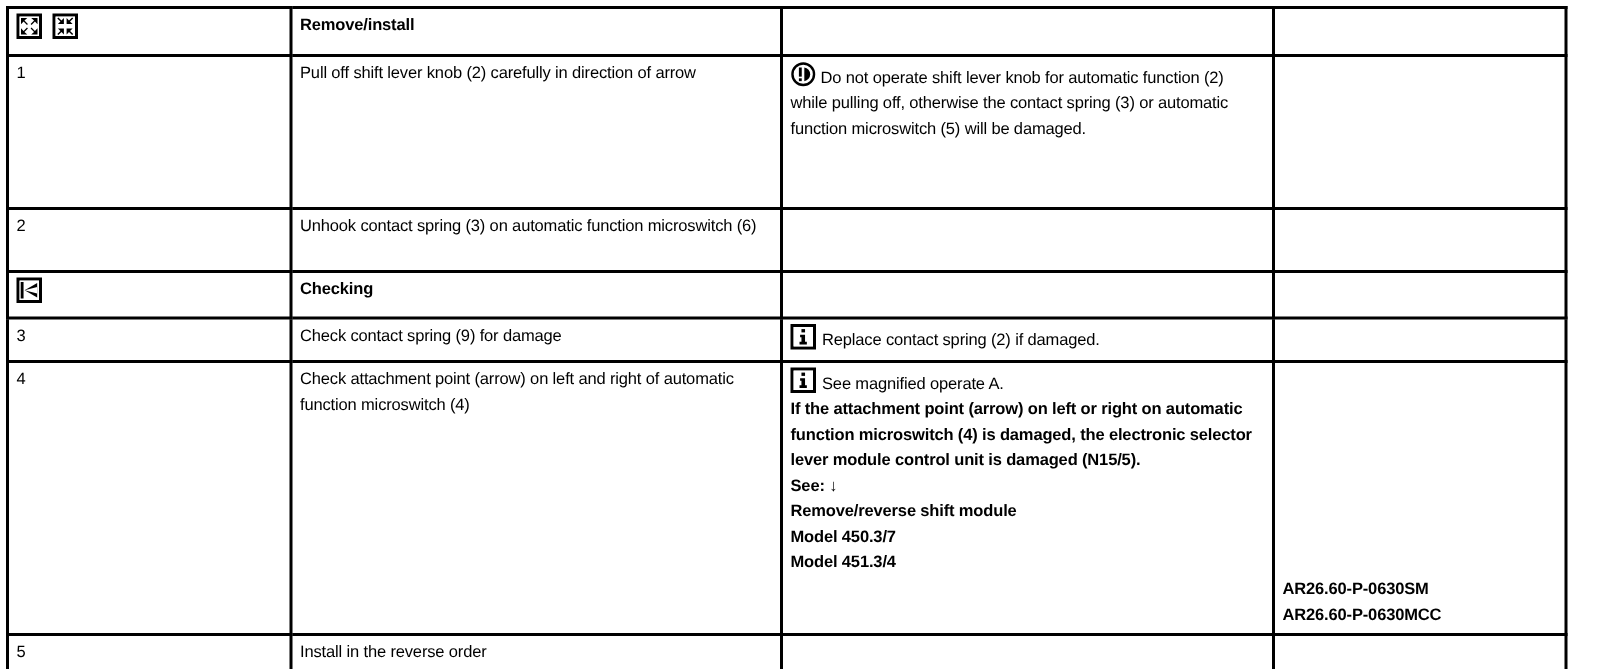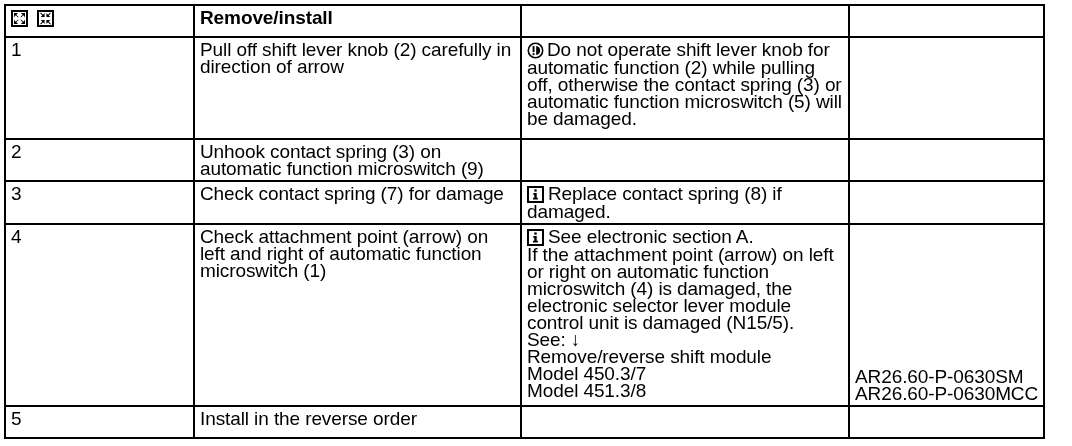--- a/index.html
+++ b/index.html
@@ -26,21 +26,21 @@
     top: 4px;
     width: 1039px;
     border-collapse: collapse;
     table-layout: fixed;
     background: #fff;
   }
   table.wis-table td {
     border: 2px solid #000000;
     vertical-align: top;
     padding: 3px 5px 3px 5px;
-    font-size: 19px;
+    font-size: 11px;
     line-height: 17px;
     font-family: "Liberation Sans", sans-serif;
     letter-spacing: -0.1px;
   }
   col.c-step   { width: 189px; }
   col.c-oper   { width: 327px; }
   col.c-note   { width: 328px; }
   col.c-doc    { width: 195px; }
 
   .bold { font-weight: bold; }
@@ -73,21 +73,21 @@
     display: inline-block;
     width: 17px;
     height: 17px;
     vertical-align: -3px;
     margin-right: 3px;
   }
 
   .doc-cell { font-size: 13.5px; line-height: 19px; }
   .doc-spacer { height: 140px; }
 
-  .txtline { display: block; }
+  .txtline { display: block; font-weight: bold; }
 </style>
 </head>
 <body>
 
 <div class="sheet">
 
   <table class="wis-table">
     <colgroup>
       <col class="c-step">
         <col class="c-oper">
@@ -133,57 +133,72 @@
               <rect x="5.6" y="11.2" width="1.9" height="1.9" fill="#000"></rect>
               <path d="M9.2 4.0 A4.6 4.6 0 0 1 9.2 13.1 Z" fill="#000"></path>
             </svg>
           </span><span>Do not operate shift lever knob for automatic function (2) while pulling off, otherwise the contact spring (3) or automatic function microswitch (5) will be damaged.</span>
         </td>
         <td></td>
       </tr>
 
       <tr class="r-2">
         <td>2</td>
-        <td>Unhook contact spring (3) on automatic function microswitch (9)</td>
-        <td></td>
-        <td></td>
-      </tr>
-
+        <td>Unhook contact spring (3) on automatic function microswitch (6)</td>
+        <td></td>
+        <td></td>
+      </tr>
+
+      <tr class="r-check">
+        <td>
+          <span class="icon-box">
+            <svg width="13" height="13" viewBox="0 0 13 13" aria-hidden="true">
+              <rect x="0" y="0" width="13" height="13" fill="#fff"></rect>
+              <rect x="0.8" y="1.0" width="1.9" height="11" fill="#000"></rect>
+              <path d="M11.8 1.6 L11.8 11.4 L3.4 6.5 Z" fill="#000"></path>
+              <path d="M3.4 6.5 L11.8 4.3 L11.8 8.7 Z" fill="#fff"></path>
+            </svg>
+          </span>
+        </td>
+        <td class="bold">Checking</td>
+        <td></td>
+        <td></td>
+      </tr>
 
       <tr class="r-3">
         <td>3</td>
-        <td>Check contact spring (7) for damage</td>
+        <td>Check contact spring (9) for damage</td>
         <td>
           <span class="icon-box">
             <svg width="13" height="13" viewBox="0 0 13 13" aria-hidden="true">
               <rect x="0" y="0" width="13" height="13" fill="#fff"></rect>
               <rect x="5.3" y="1.4" width="2.4" height="2.2" fill="#000"></rect>
               <path d="M4.4 5.1 L7.7 5.1 L7.7 9.8 L8.9 9.8 L8.9 11.6 L4.0 11.6 L4.0 9.8 L5.3 9.8 L5.3 6.9 L4.4 6.9 Z" fill="#000"></path>
             </svg>
-          </span><span>Replace contact spring (8) if damaged.</span>
+          </span><span>Replace contact spring (2) if damaged.</span>
         </td>
         <td></td>
       </tr>
 
       <tr class="r-4">
         <td>4</td>
-        <td>Check attachment point (arrow) on left and right of automatic function microswitch (1)</td>
+        <td>Check attachment point (arrow) on left and right of automatic function microswitch (4)</td>
         <td>
           <span class="icon-box">
             <svg width="13" height="13" viewBox="0 0 13 13" aria-hidden="true">
               <rect x="0" y="0" width="13" height="13" fill="#fff"></rect>
               <rect x="5.3" y="1.4" width="2.4" height="2.2" fill="#000"></rect>
               <path d="M4.4 5.1 L7.7 5.1 L7.7 9.8 L8.9 9.8 L8.9 11.6 L4.0 11.6 L4.0 9.8 L5.3 9.8 L5.3 6.9 L4.4 6.9 Z" fill="#000"></path>
             </svg>
-          </span><span>See electronic section A.</span>
+          </span><span>See magnified operate A.</span>
           <span class="txtline">If the attachment point (arrow) on left or right on automatic function microswitch (4) is damaged, the electronic selector lever module control unit is damaged (N15/5).</span>
           <span class="txtline">See: ↓</span>
           <span class="txtline">Remove/reverse shift module</span>
           <span class="txtline">Model 450.3/7</span>
-          <span class="txtline">Model 451.3/8</span>
+          <span class="txtline">Model 451.3/4</span>
         </td>
         <td class="doc-cell">
           <div class="doc-spacer"></div>
           <span class="txtline nowrap">AR26.60-P-0630SM</span>
           <span class="txtline nowrap">AR26.60-P-0630MCC</span>
         </td>
       </tr>
 
       <tr class="r-5">
         <td>5</td>

